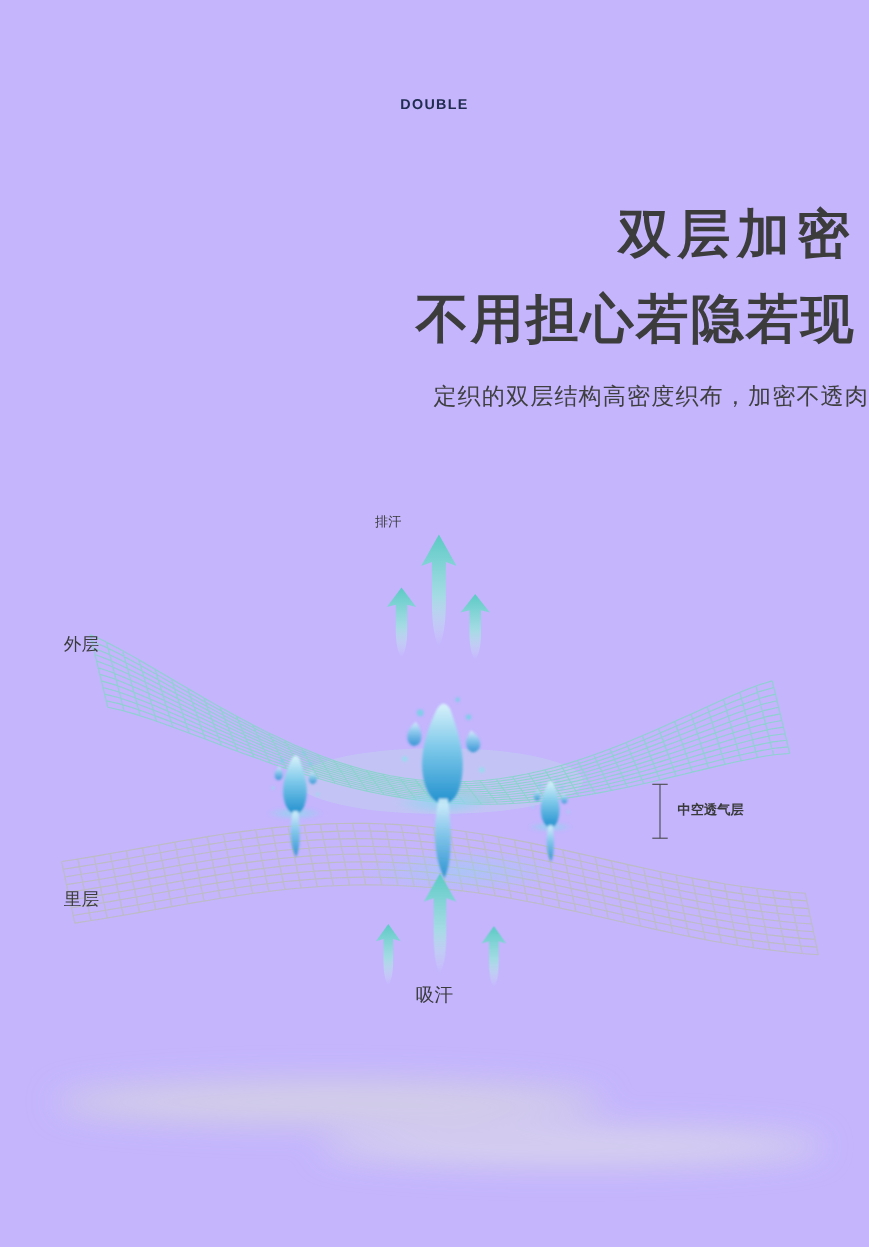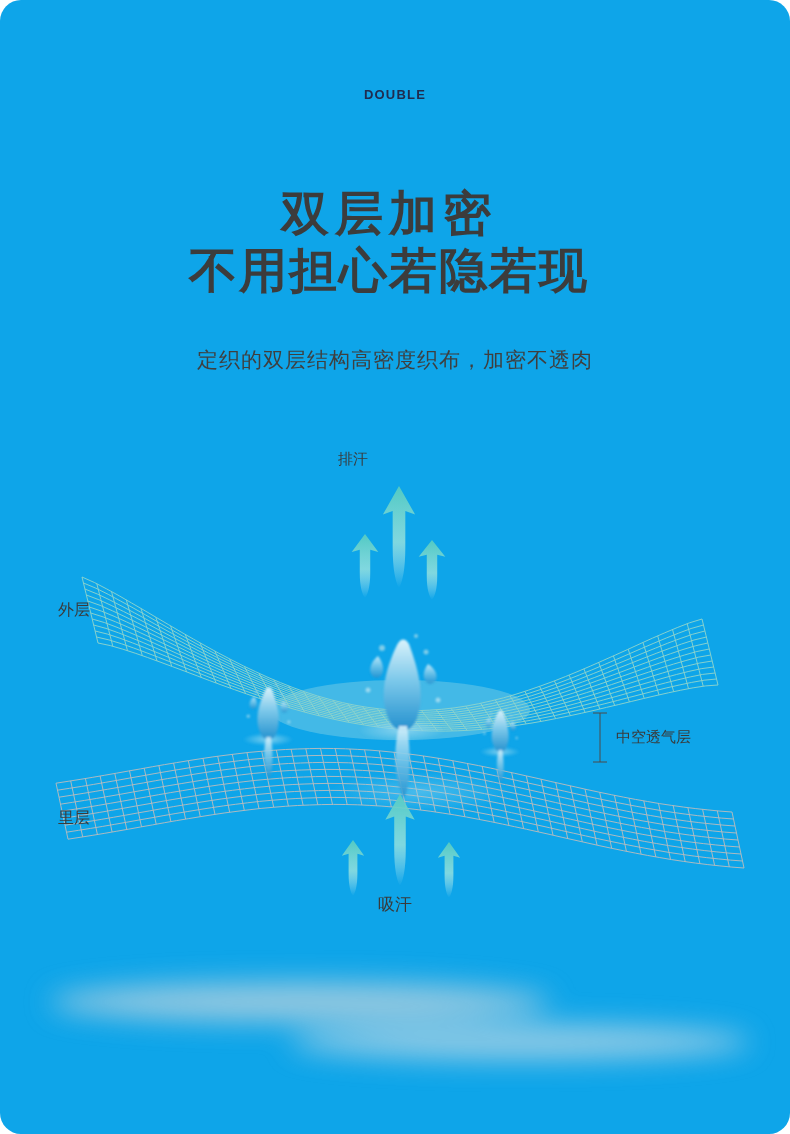--- a/index.html
+++ b/index.html
@@ -1,28 +1,28 @@
 <!DOCTYPE html>
 <html><head>
 <meta charset="utf-8">
 <style>
   html,body{margin:0;padding:0;background:#fff;}
-  .page{position:relative;width:790px;height:1134px;background:#0ea5e9;overflow:hidden;
-        font-family:"Liberation Sans","DejaVu Sans",sans-serif;border-radius:21px;}
+  .page{position:relative;width:790px;height:1134px;background:#c4b5fd;overflow:hidden;
+        font-family:"Liberation Sans","DejaVu Sans",sans-serif;}
   .brand{position:absolute;top:86px;left:0;right:0;text-align:center;color:#202c50;
          font-size:13px;font-weight:bold;letter-spacing:1.2px;line-height:17px;}
-  .title{position:absolute;top:186px;left:0;right:12px;text-align:center;color:#3c3c3c;font-weight:600;}
+  .title{position:absolute;top:186px;left:0;right:12px;text-align:right;color:#3c3c3c;font-weight:600;}
   .title .line1{font-size:48px;letter-spacing:6px;line-height:56px;}
-  .title .line2{font-size:48px;letter-spacing:2px;line-height:58px;margin-top:0;font-family:Liberation Serif, serif;}
-  .subtitle{position:absolute;top:346px;left:0;right:0;text-align:center;font-size:21px;
+  .title .line2{font-size:48px;letter-spacing:2px;line-height:58px;margin-top:20px;font-family:Liberation Serif, serif;}
+  .subtitle{position:absolute;top:346px;left:0;right:0;text-align:right;font-size:21px;
             color:#3f3f3f;letter-spacing:1px;}
   .dlabel{position:absolute;font-size:16px;color:#3a3a3a;}
-  .lab-sweat-out{top:450px;left:0;width:706px;text-align:center;font-size:15px;}
-  .lab-outer{top:600px;left:58px;font-family:Liberation Serif, serif;}
-  .lab-hollow{top:728px;left:616px;font-size:15px;}
+  .lab-sweat-out{top:466px;left:0;width:706px;text-align:center;font-size:12px;}
+  .lab-outer{top:576px;left:58px;font-family:Liberation Serif, serif;}
+  .lab-hollow{top:728px;left:616px;font-size:12px;font-weight:bold;}
   .lab-inner{top:808px;left:58px;}
   .lab-absorb{top:893px;left:0;width:790px;text-align:center;font-size:17px;}
   svg.diagram{position:absolute;left:0;top:0;}
 </style>
 </head>
 <body>
 
 <div class="page">
 
   <svg class="diagram" width="790" height="1134" viewBox="0 0 790 1134">

